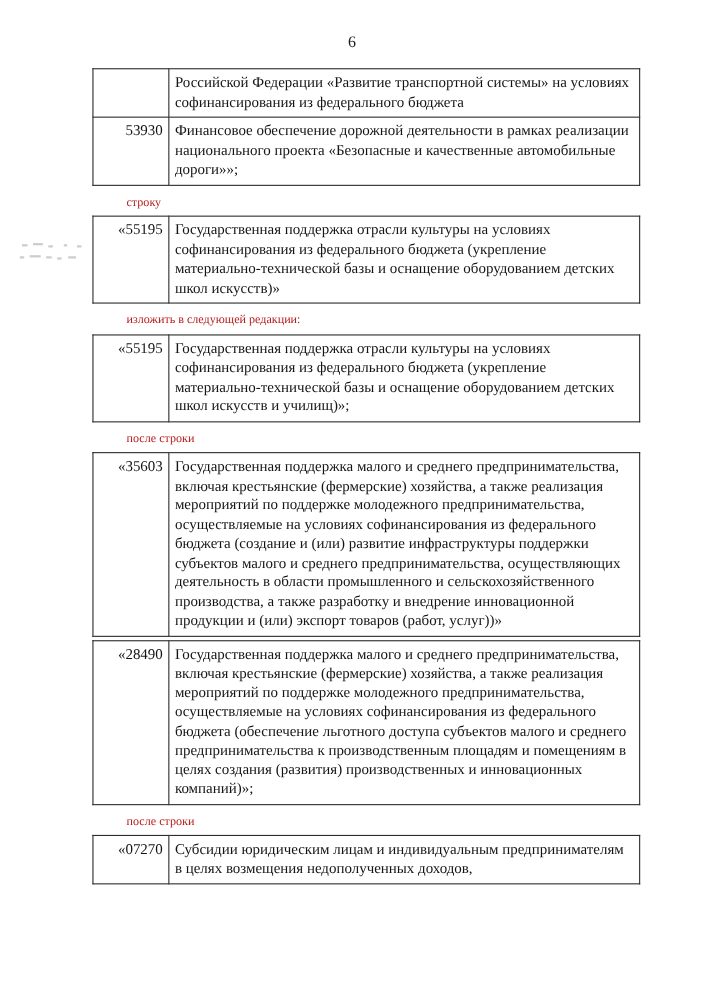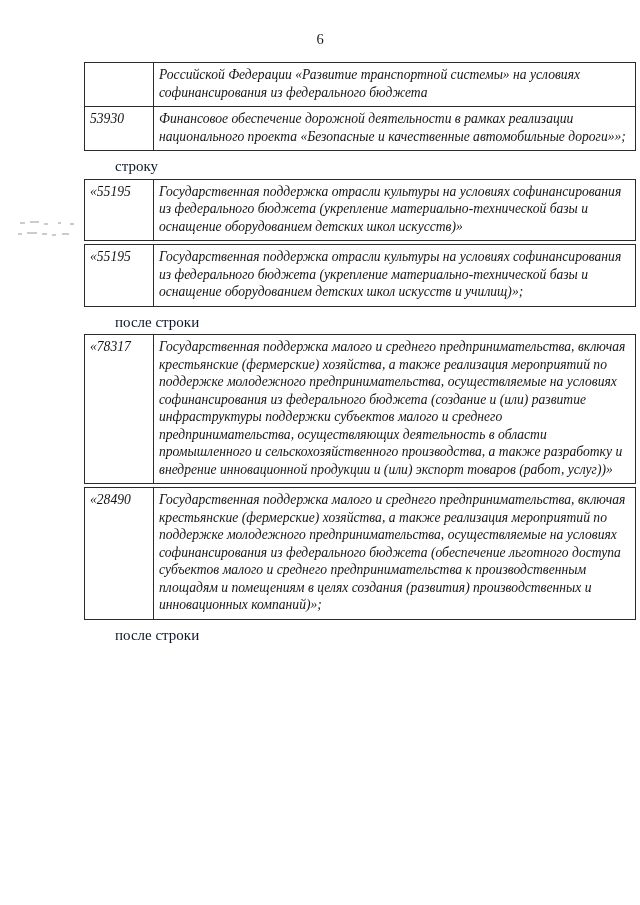--- a/index.html
+++ b/index.html
@@ -32,50 +32,49 @@
     line-height: 18px;
     color: #1a1a1a;
   }
   .doc-body {
     position: absolute;
     left: 84px;
     top: 62px;
     width: 498px;
   }
   table.reg-table {
-    width: 552px;
+    width: 498px;
     border-collapse: collapse;
     table-layout: fixed;
     margin: 0;
-    font-style: italic;
   }
   table.reg-table td {
     border: 1px solid #2b2b2b;
     vertical-align: top;
     font-size: 13.6px;
     line-height: 17.5px;
     color: #141414;
     padding: 3px 5px 5px 5px;
   }
   td.code-cell {
     width: 58px;
-    text-align: left;
+    text-align: right;
     white-space: nowrap;
     padding-left: 2px;
     padding-right: 2px;
   }
   td.text-cell {
     padding-left: 6px;
     padding-right: 4px;
     text-align: left;
   }
   .connector {
-    font-size: 15px;
+    font-size: 11px;
     line-height: 17.5px;
-    color: #0f172a;
+    color: #b91c1c;
     padding: 4px 0 3px 31px;
   }
   .gap-sm { height: 3px; }
   .margin-specks {
     position: absolute;
     left: 18px;
     top: 218px;
     width: 62px;
     height: 26px;
     opacity: 0.5;
@@ -123,45 +122,54 @@
       <div class="connector">строку</div>
       <table class="reg-table">
         <tbody>
           <tr>
             <td class="code-cell">«55195</td>
             <td class="text-cell">Государственная поддержка отрасли культуры на условиях софинансирования из федерального бюджета (укрепление материально-технической базы и оснащение оборудованием детских школ искусств)»</td>
           </tr>
         </tbody>
       </table>
       <div class="gap-sm"></div>
+      <div class="connector">изложить в следующей редакции:</div>
       <table class="reg-table">
         <tbody>
           <tr>
             <td class="code-cell">«55195</td>
             <td class="text-cell">Государственная поддержка отрасли культуры на условиях софинансирования из федерального бюджета (укрепление материально-технической базы и оснащение оборудованием детских школ искусств и училищ)»;</td>
           </tr>
         </tbody>
       </table>
       <div class="gap-sm"></div>
       <div class="connector">после строки</div>
       <table class="reg-table">
         <tbody>
           <tr>
-            <td class="code-cell">«78317</td>
+            <td class="code-cell">«35603</td>
             <td class="text-cell">Государственная поддержка малого и среднего предпринимательства, включая крестьянские (фермерские) хозяйства, а также реализация мероприятий по поддержке молодежного предпринимательства, осуществляемые на условиях софинансирования из федерального бюджета (создание и (или) развитие инфраструктуры поддержки субъектов малого и среднего предпринимательства, осуществляющих деятельность в области промышленного и сельскохозяйственного производства, а также разработку и внедрение инновационной продукции и (или) экспорт товаров (работ, услуг))»</td>
           </tr>
         </tbody>
       </table>
       <div class="gap-sm"></div>
       <table class="reg-table">
         <tbody>
           <tr>
             <td class="code-cell">«28490</td>
             <td class="text-cell">Государственная поддержка малого и среднего предпринимательства, включая крестьянские (фермерские) хозяйства, а также реализация мероприятий по поддержке молодежного предпринимательства, осуществляемые на условиях софинансирования из федерального бюджета (обеспечение льготного доступа субъектов малого и среднего предпринимательства к производственным площадям и помещениям в целях создания (развития) производственных и инновационных компаний)»;</td>
           </tr>
         </tbody>
       </table>
       <div class="gap-sm"></div>
       <div class="connector">после строки</div>
+      <table class="reg-table">
+        <tbody>
+          <tr>
+            <td class="code-cell">«07270</td>
+            <td class="text-cell">Субсидии юридическим лицам и индивидуальным предпринимателям в целях возмещения недополученных доходов,</td>
+          </tr>
+        </tbody>
+      </table>
       <div class="gap-sm"></div>
     </div>
 
 </div>
 
 </body></html>

